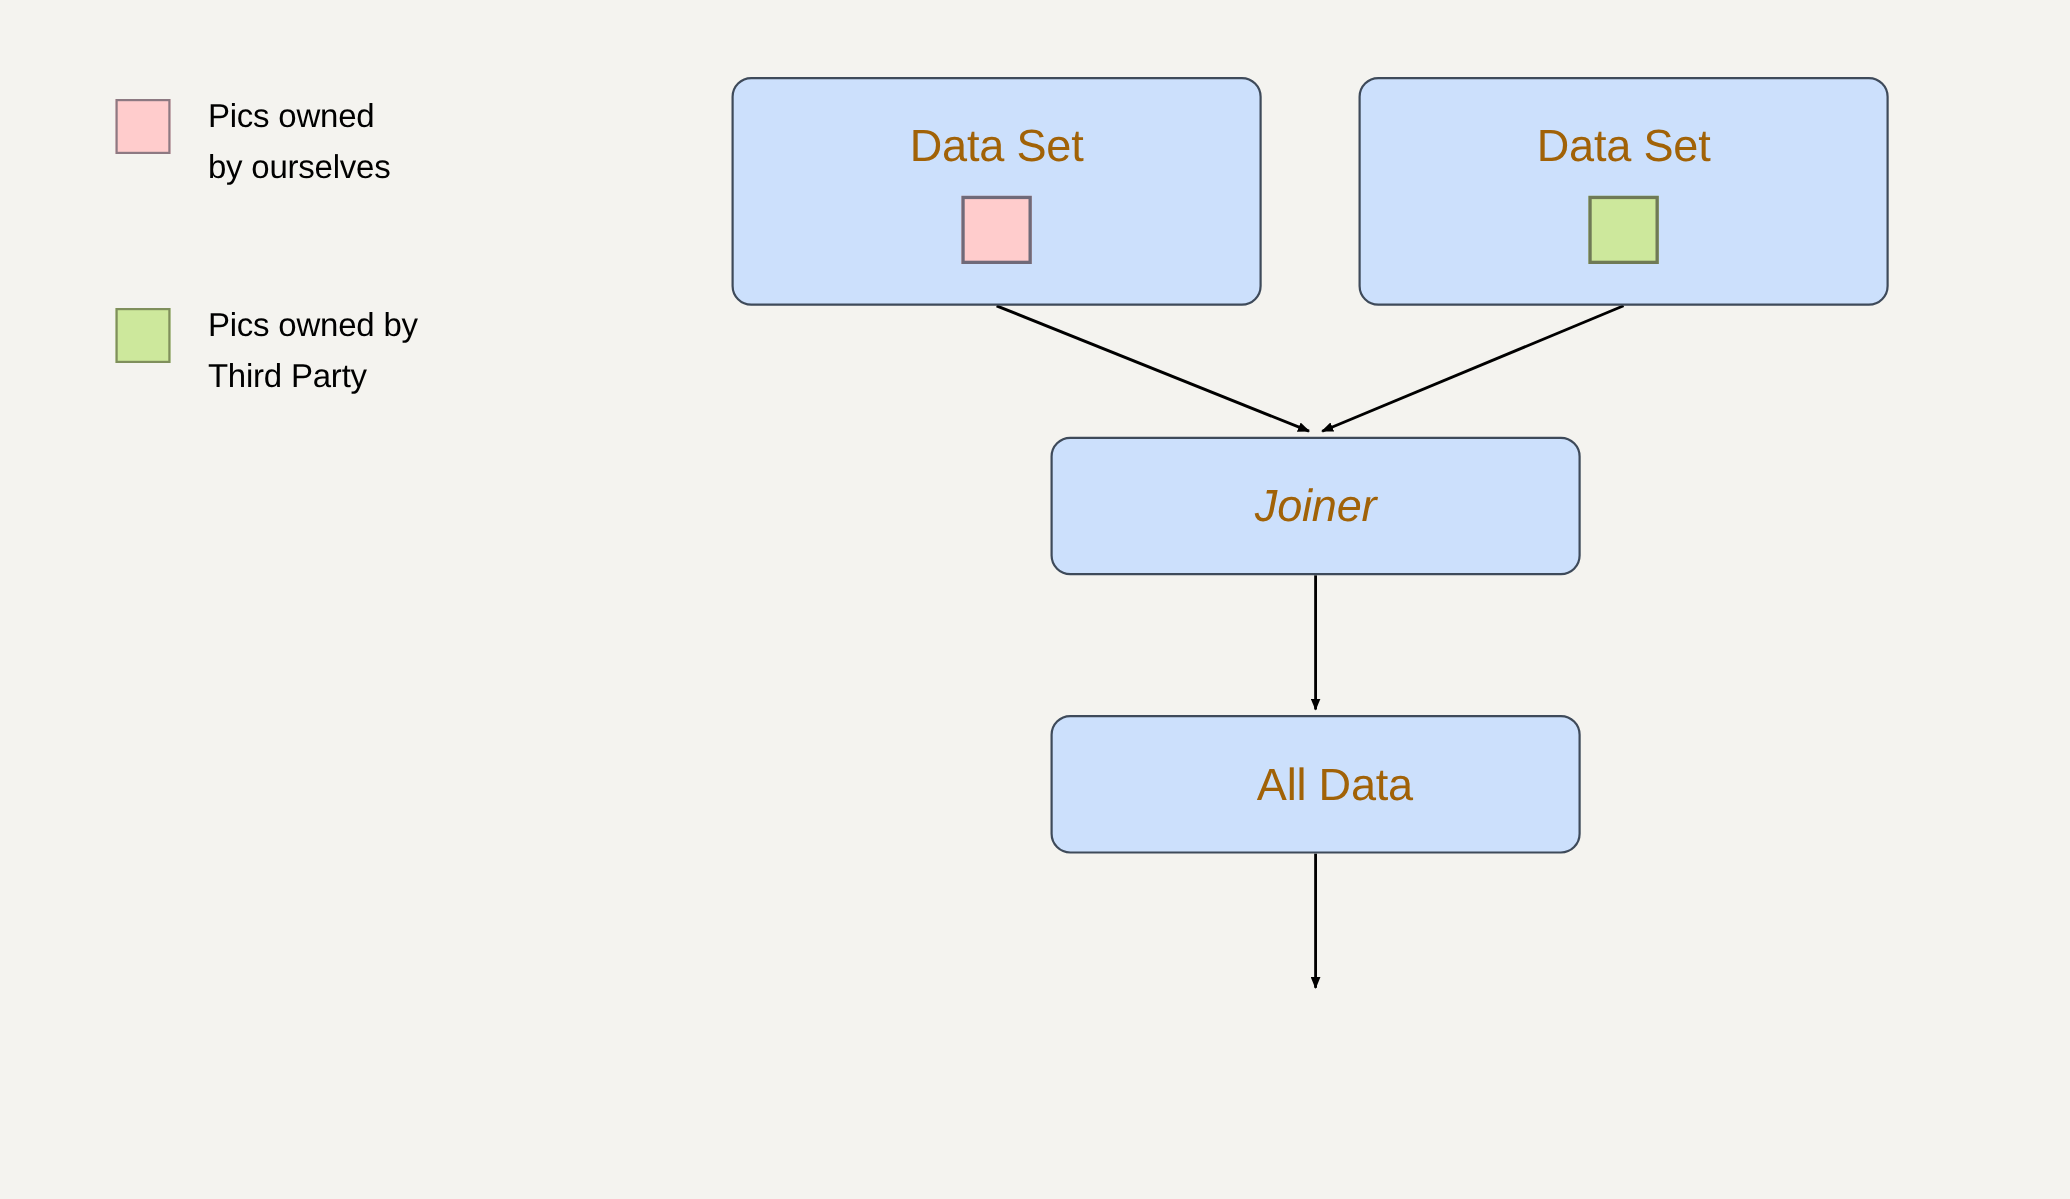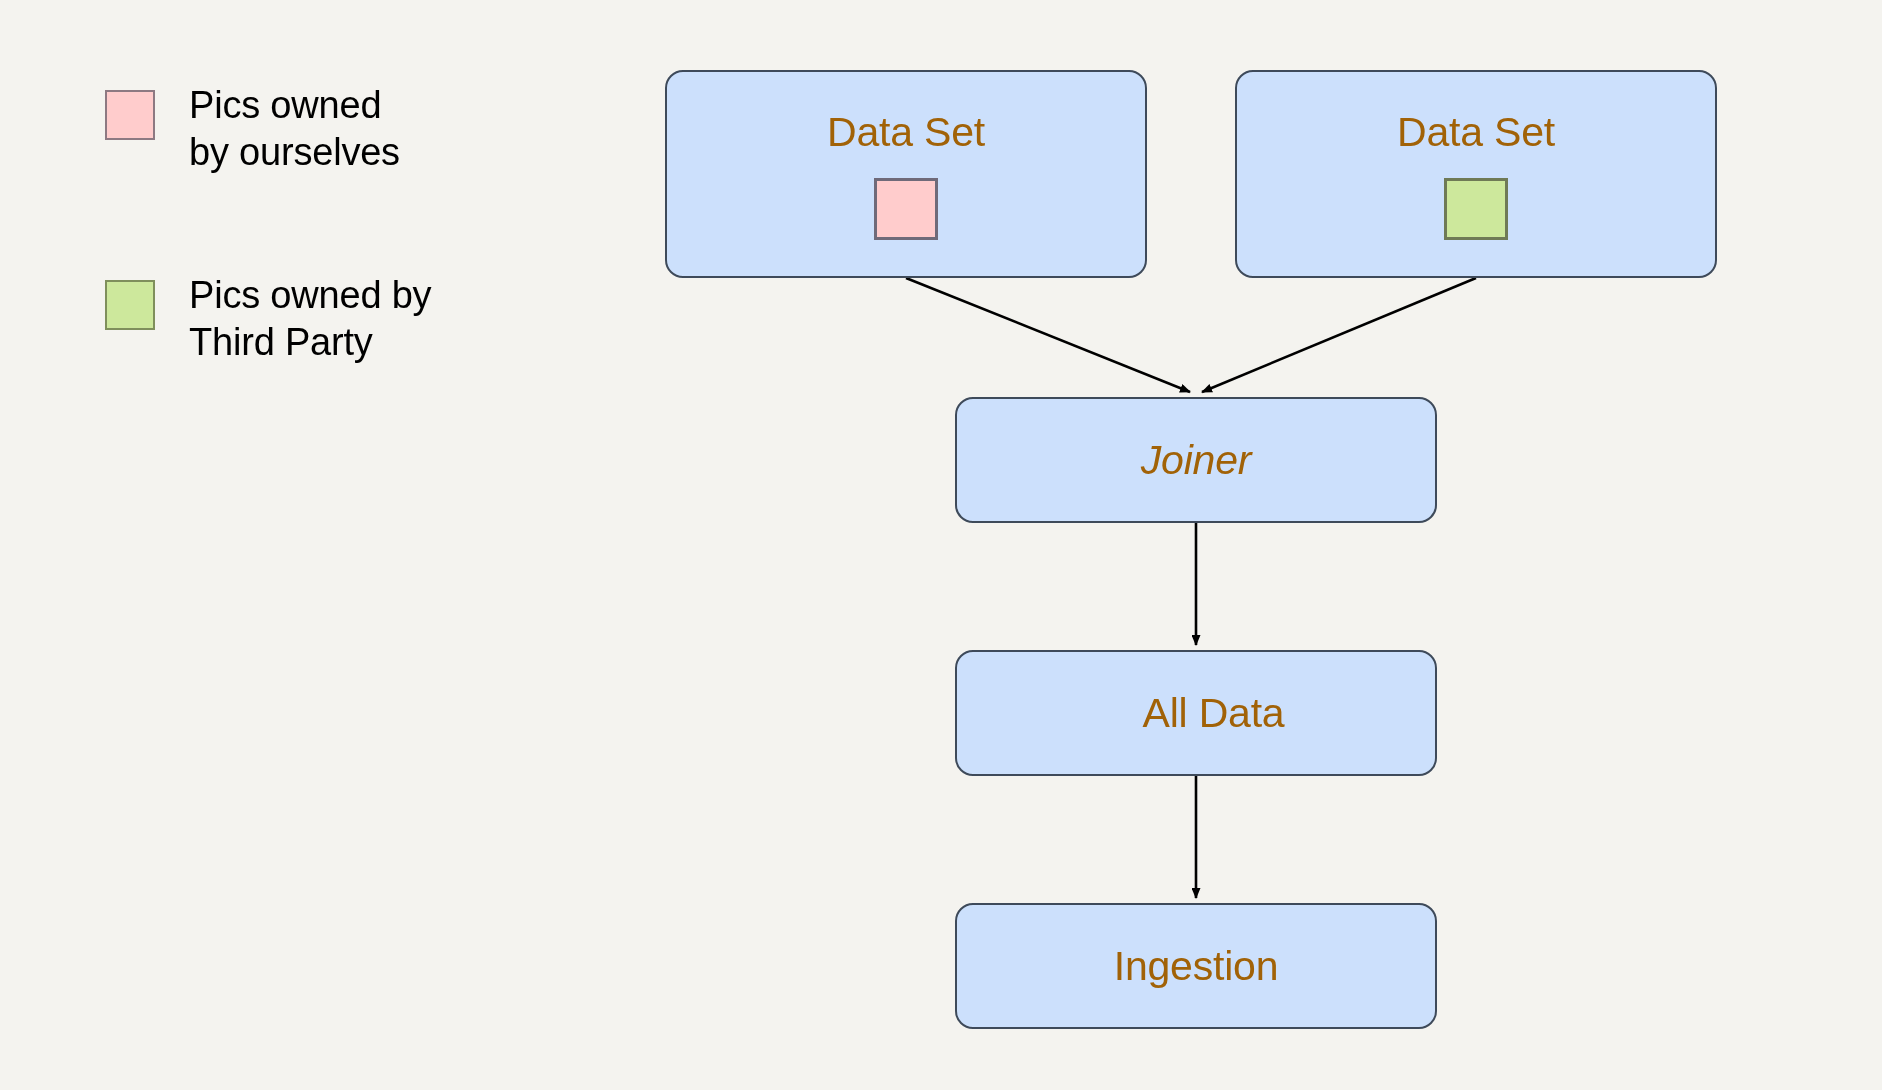--- a/index.html
+++ b/index.html
@@ -49,21 +49,21 @@
   .legend-swatch.pink {
     background: #ffcccc;
     border-color: #8d7982;
   }
   .legend-swatch.green {
     background: #cde89c;
     border-color: #7f8f5c;
   }
   .legend-label {
     margin-left: 34px;
-    font-size: 38px;
+    font-size: 30px;
     line-height: 47px;
     color: #000000;
     white-space: pre-line;
     letter-spacing: -0.2px;
   }
 
   #legend-item-0 { left: 105px; top: 90px; }
   #legend-item-1 { left: 105px; top: 280px; }
   #legend-item-0 .legend-label { margin-top: -8px; }
   #legend-item-1 .legend-label { margin-top: -8px; }
@@ -169,17 +169,14 @@
   </div>
 
   <div class="node step" id="node-joiner">
     <span class="node-label">Joiner</span>
   </div>
 
   <div class="node step" id="node-alldata">
     <span class="node-label">All Data</span>
   </div>
 
-  <div class="node step" id="node-ingestion">
-    <span class="node-label">Ingestion</span>
-  </div>
 
 </div>
 
 </body></html>

